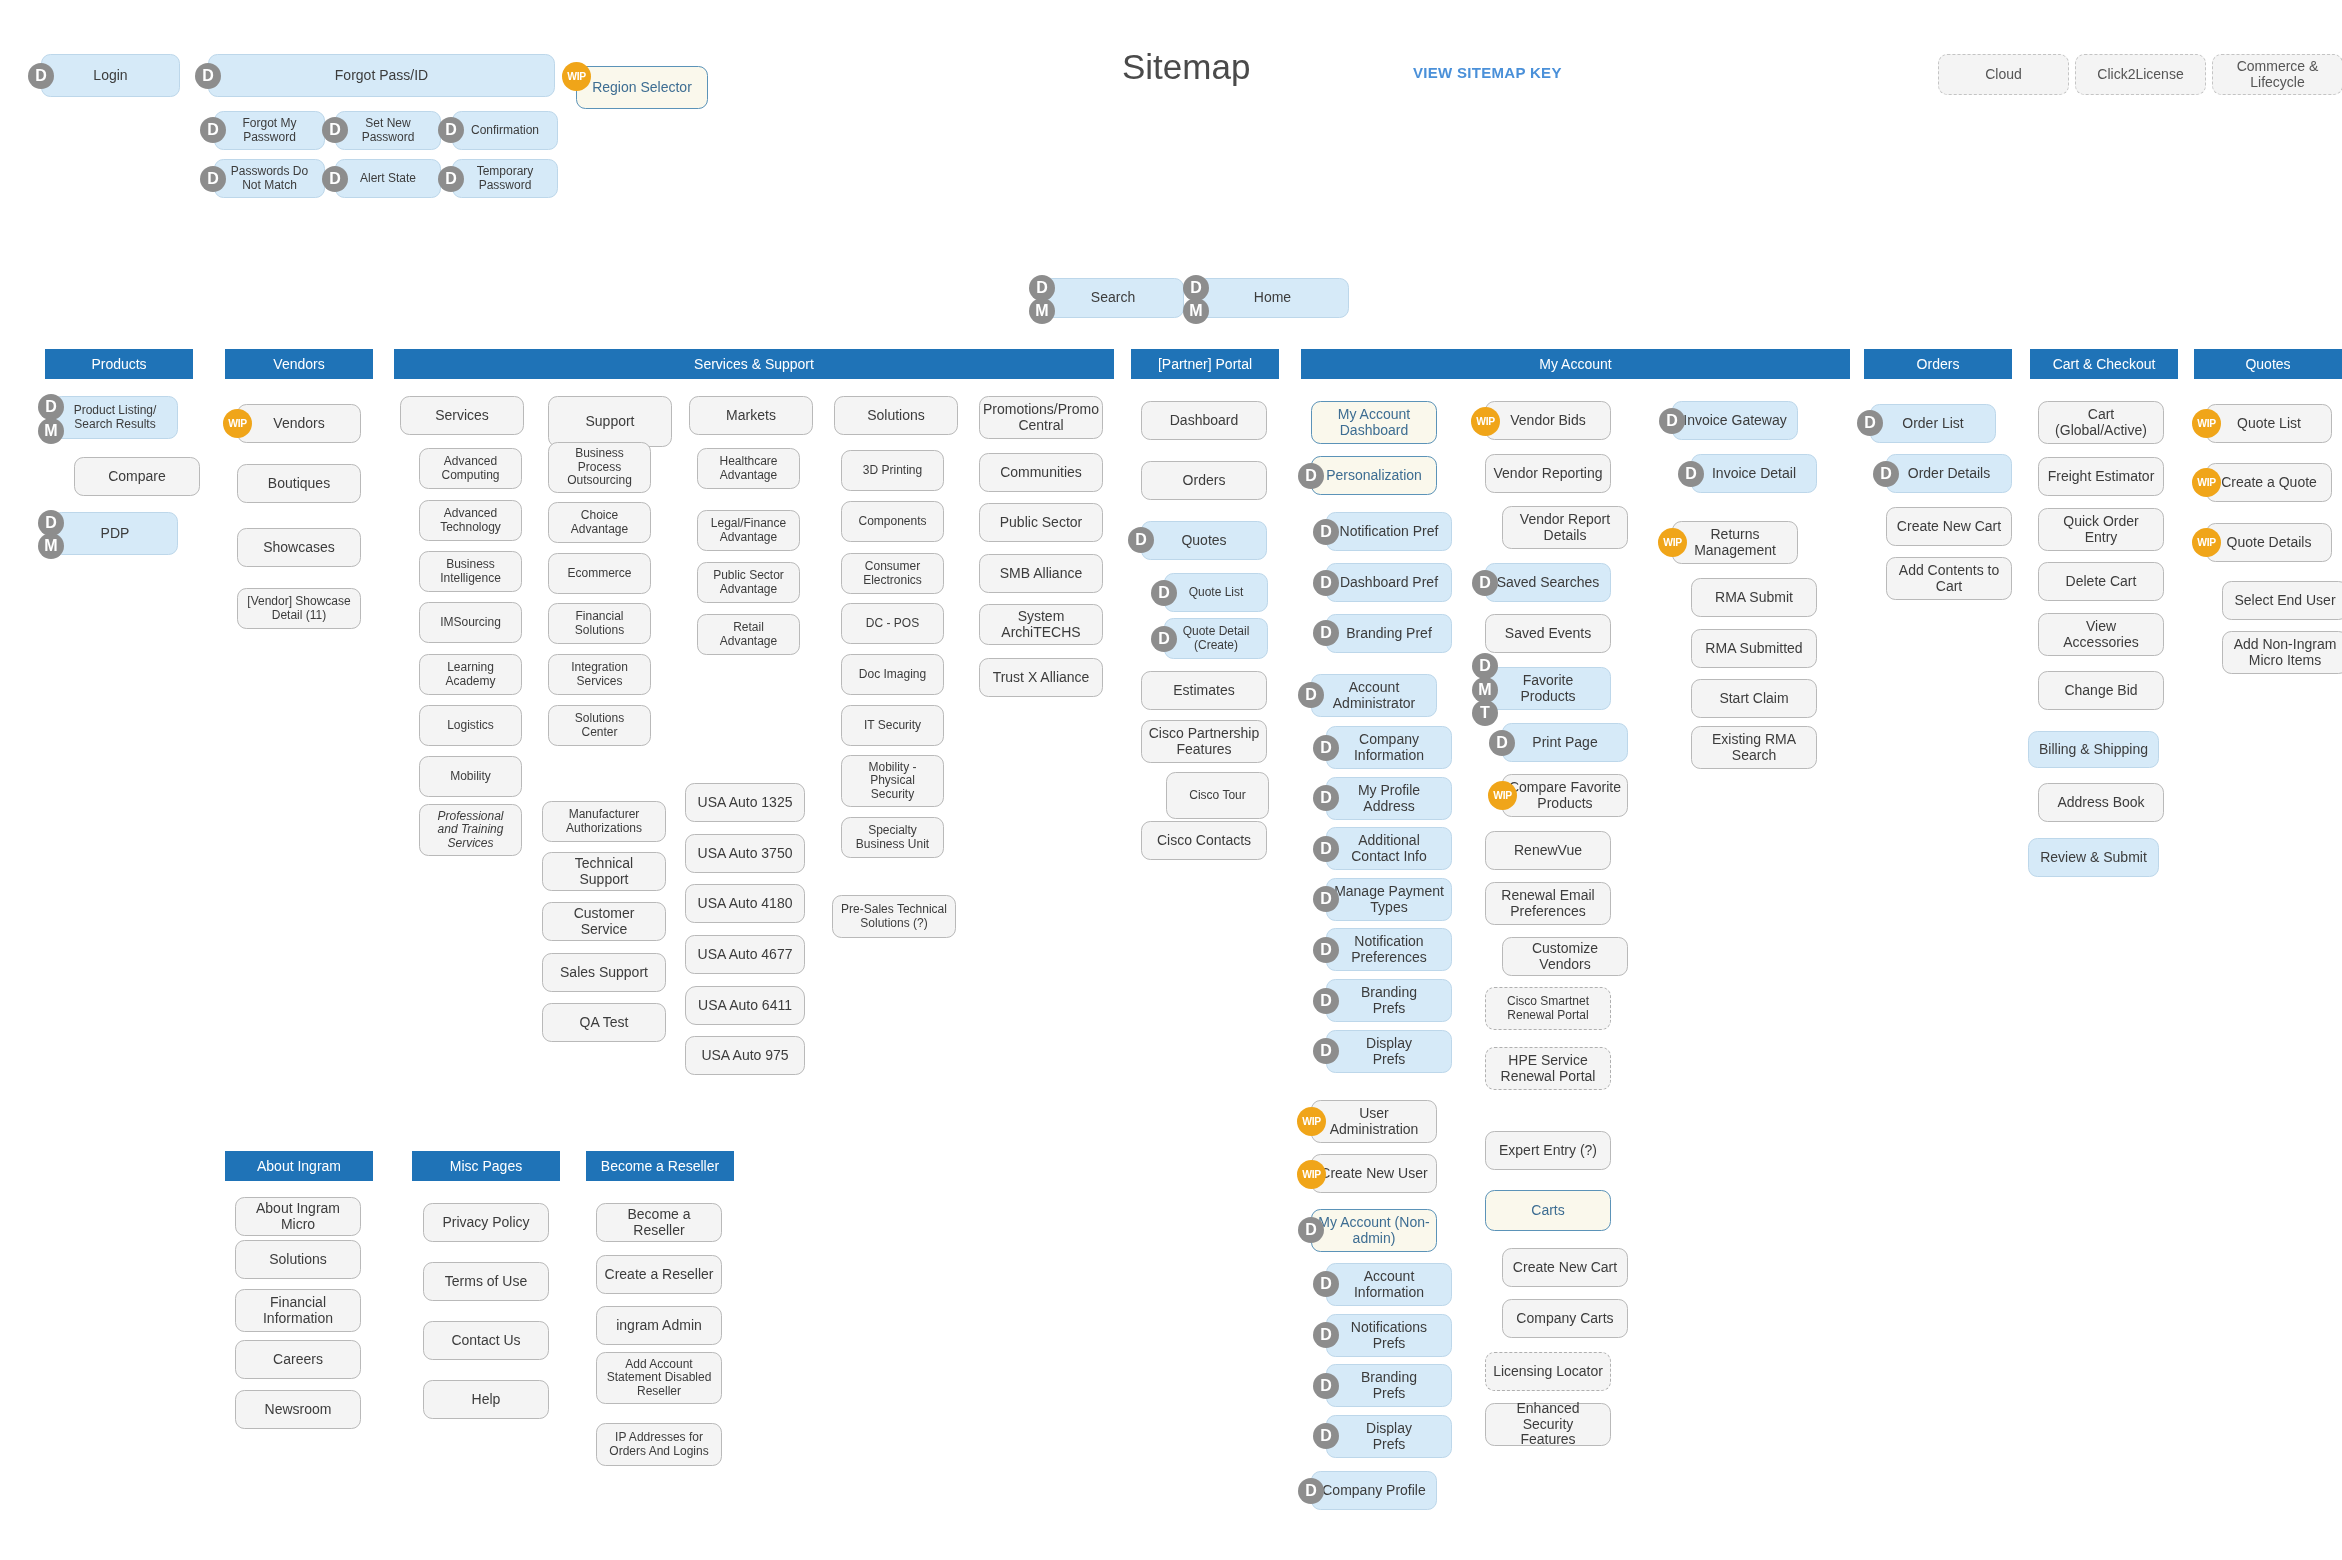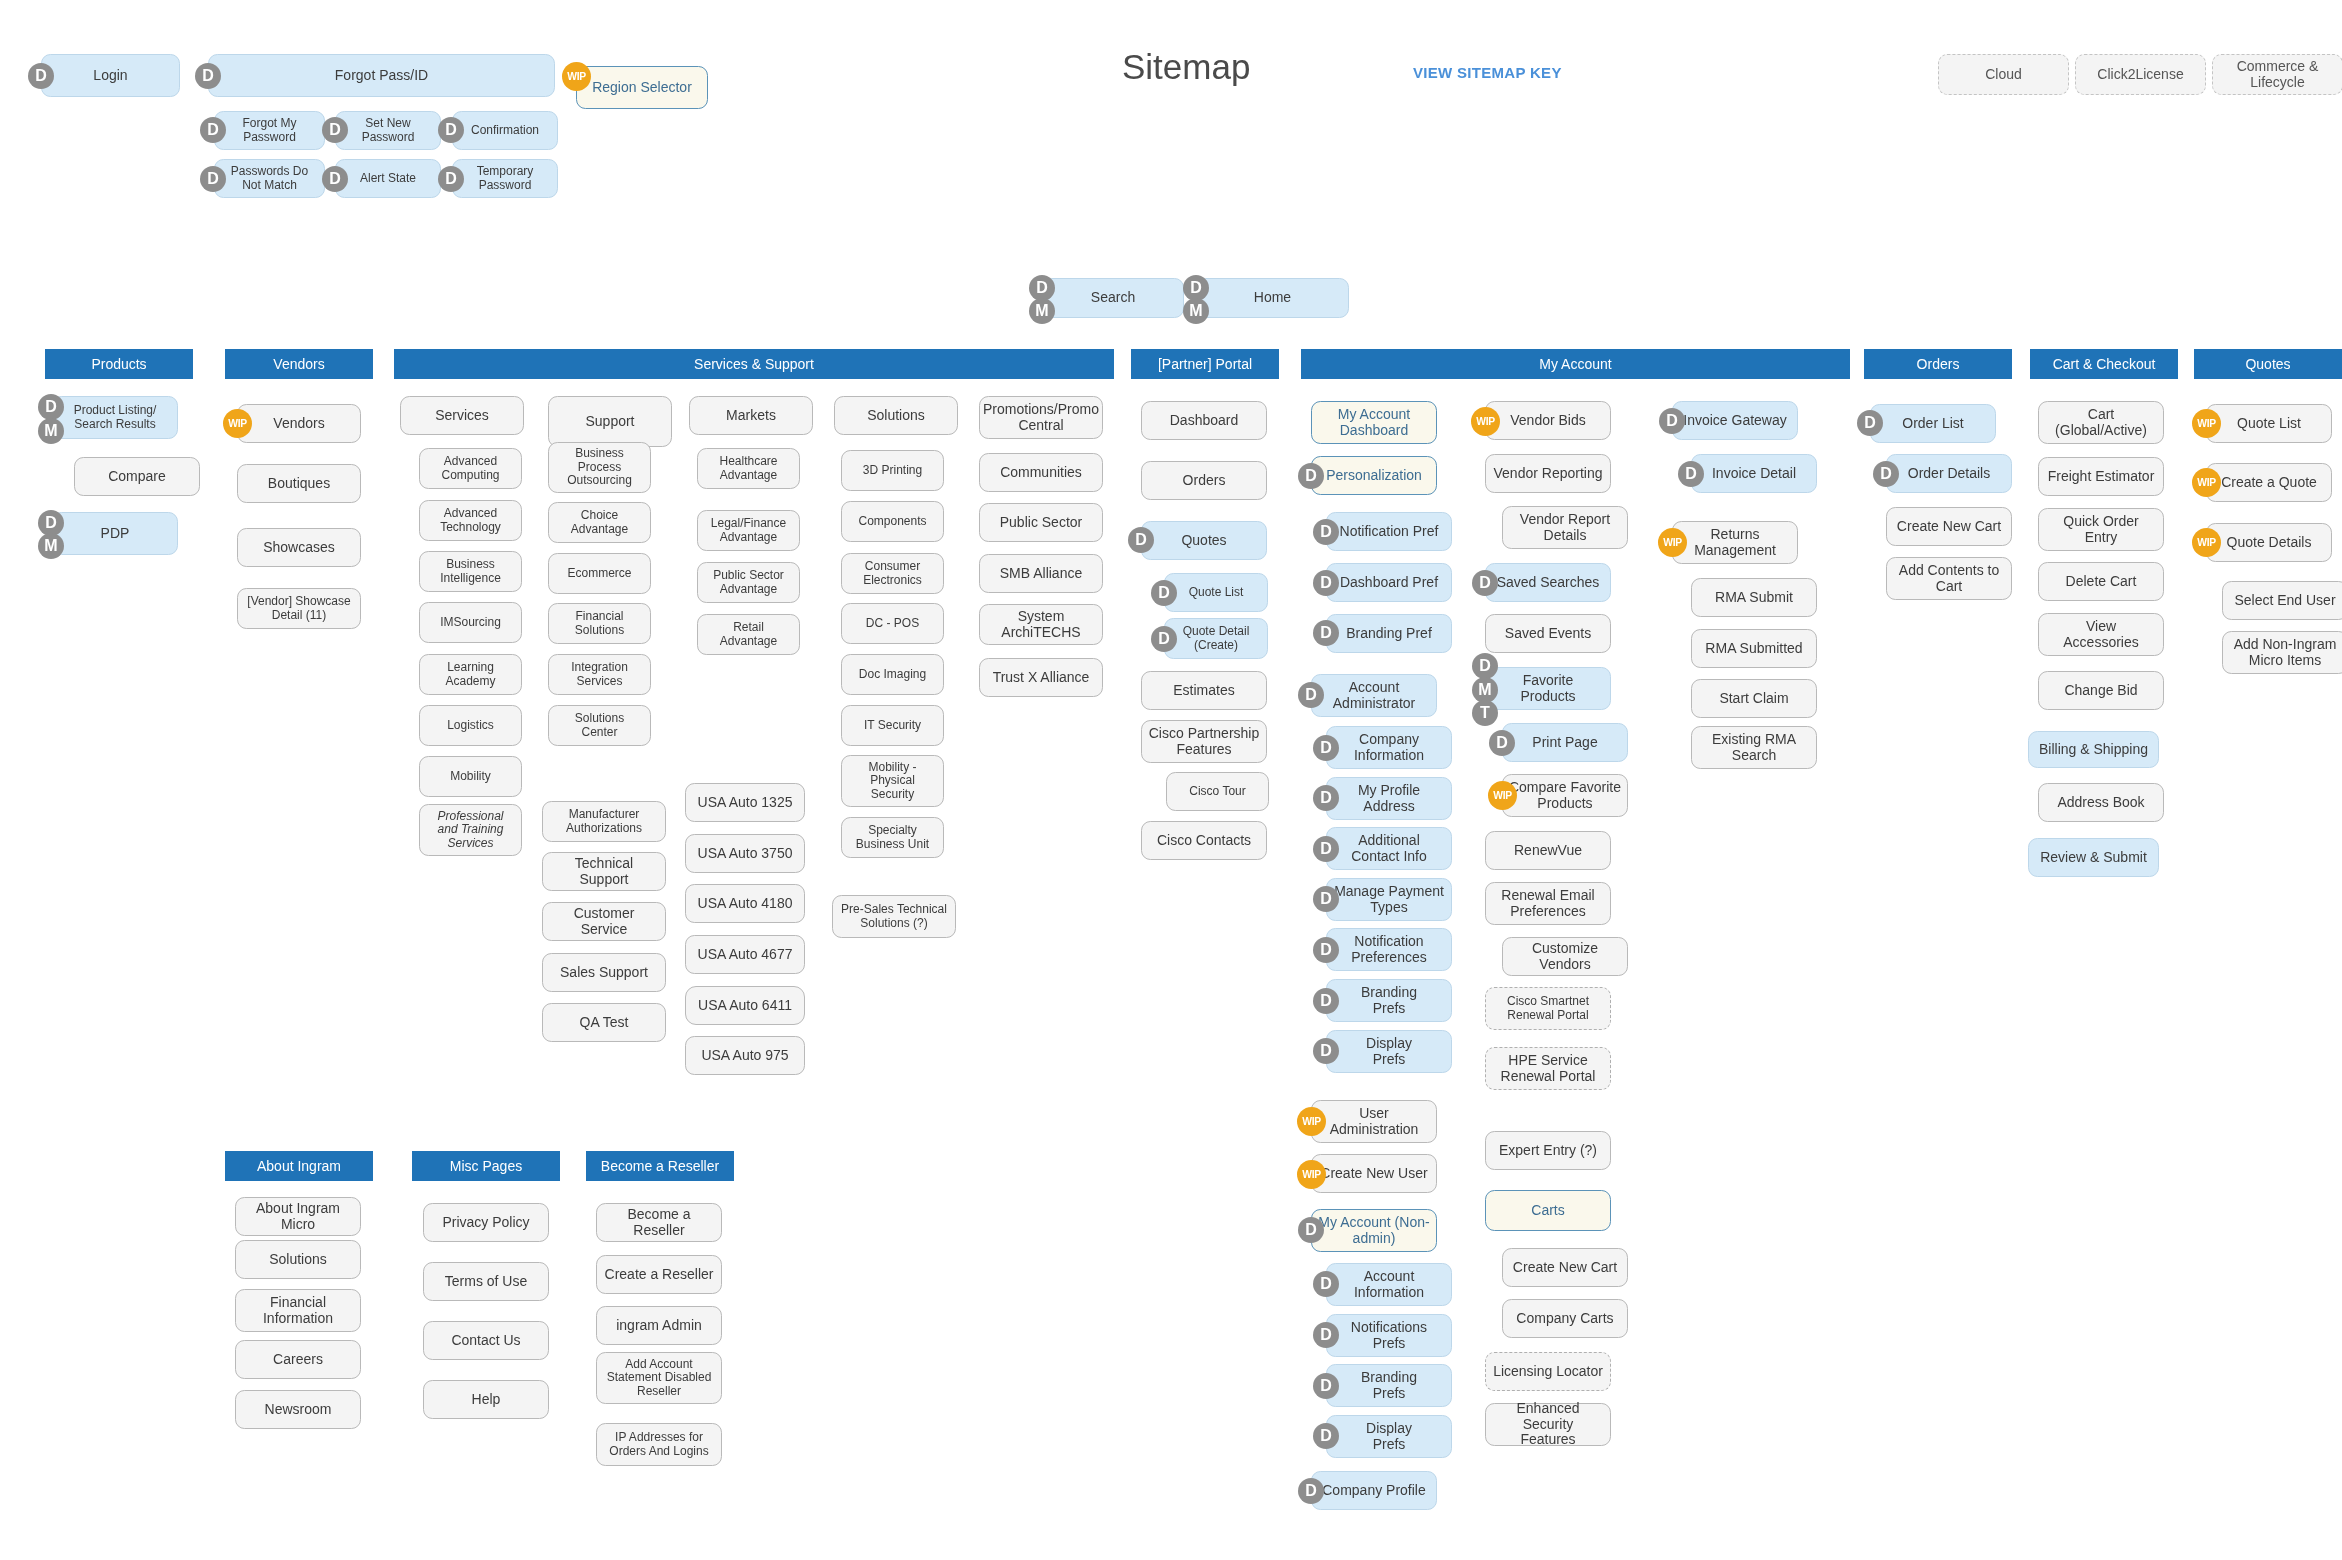--- a/index.html
+++ b/index.html
@@ -232,21 +232,21 @@
     <div class="node blue" style="left: 1141px; top: 521px; width: 126px; height: 39px;">Quotes</div>
     <div class="badge dmt" style="left: 1128px; top: 527px;">D</div>
     <div class="node blue" style="left: 1164px; top: 573px; width: 104px; height: 39px; font-size: 12px;">Quote List</div>
     <div class="badge dmt" style="left: 1151px; top: 580px;">D</div>
     <div class="node blue" style="left: 1164px; top: 618px; width: 104px; height: 41px; font-size: 12px;">Quote Detail
 (Create)</div>
     <div class="badge dmt" style="left: 1151px; top: 626px;">D</div>
     <div class="node" style="left: 1141px; top: 671px; width: 126px; height: 39px;">Estimates</div>
     <div class="node" style="left: 1141px; top: 720px; width: 126px; height: 43px;">Cisco Partnership
 Features</div>
-    <div class="node" style="left: 1166px; top: 772px; width: 103px; height: 39px; font-size: 12px;">Cisco Tour</div>
+    <div class="node" style="left: 1166px; top: 772px; width: 103px; height: 47px; font-size: 12px;">Cisco Tour</div>
     <div class="node" style="left: 1141px; top: 821px; width: 126px; height: 39px;">Cisco Contacts</div>
     <div class="bar" style="left: 1301px; top: 349px; width: 549px; height: 30px;">My Account</div>
     <div class="node cream" style="left: 1311px; top: 401px; width: 126px; height: 43px;">My Account
 Dashboard</div>
     <div class="node cream" style="left: 1311px; top: 456px; width: 126px; height: 39px;">Personalization</div>
     <div class="badge dmt" style="left: 1298px; top: 463px;">D</div>
     <div class="node blue" style="left: 1326px; top: 512px; width: 126px; height: 39px;">Notification Pref</div>
     <div class="badge dmt" style="left: 1313px; top: 519px;">D</div>
     <div class="node blue" style="left: 1326px; top: 563px; width: 126px; height: 39px;">Dashboard Pref</div>
     <div class="badge dmt" style="left: 1313px; top: 570px;">D</div>

